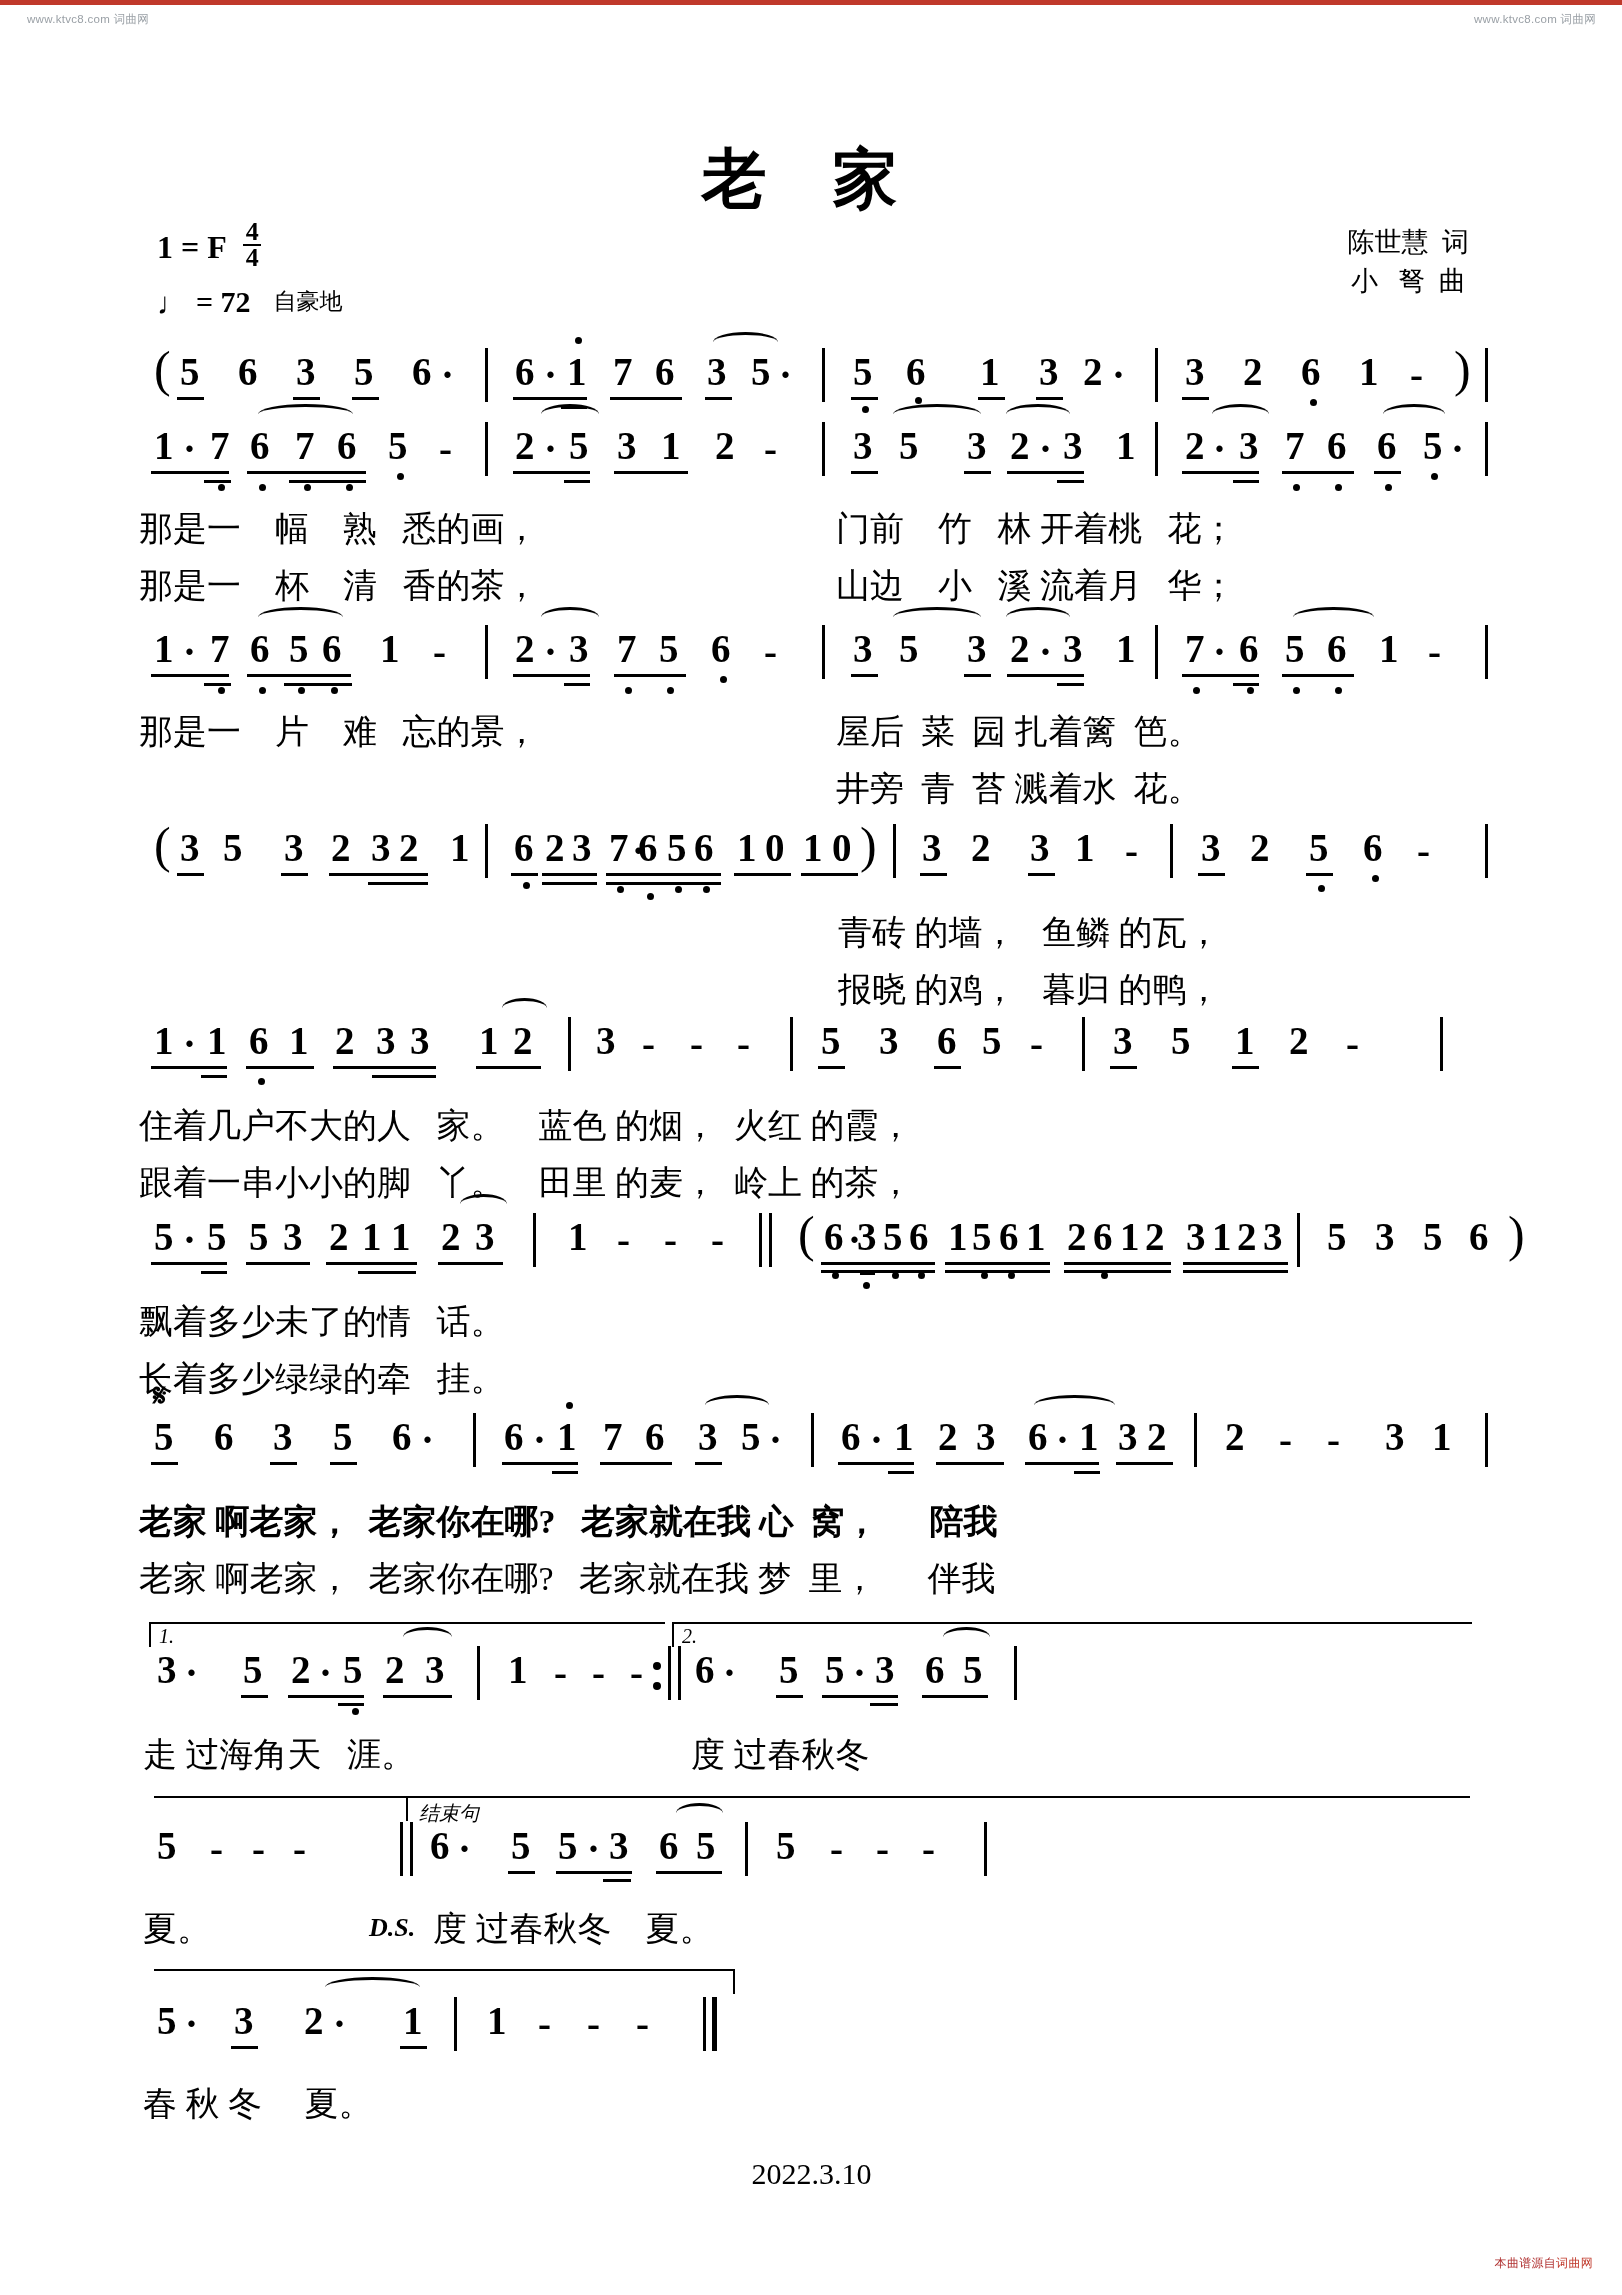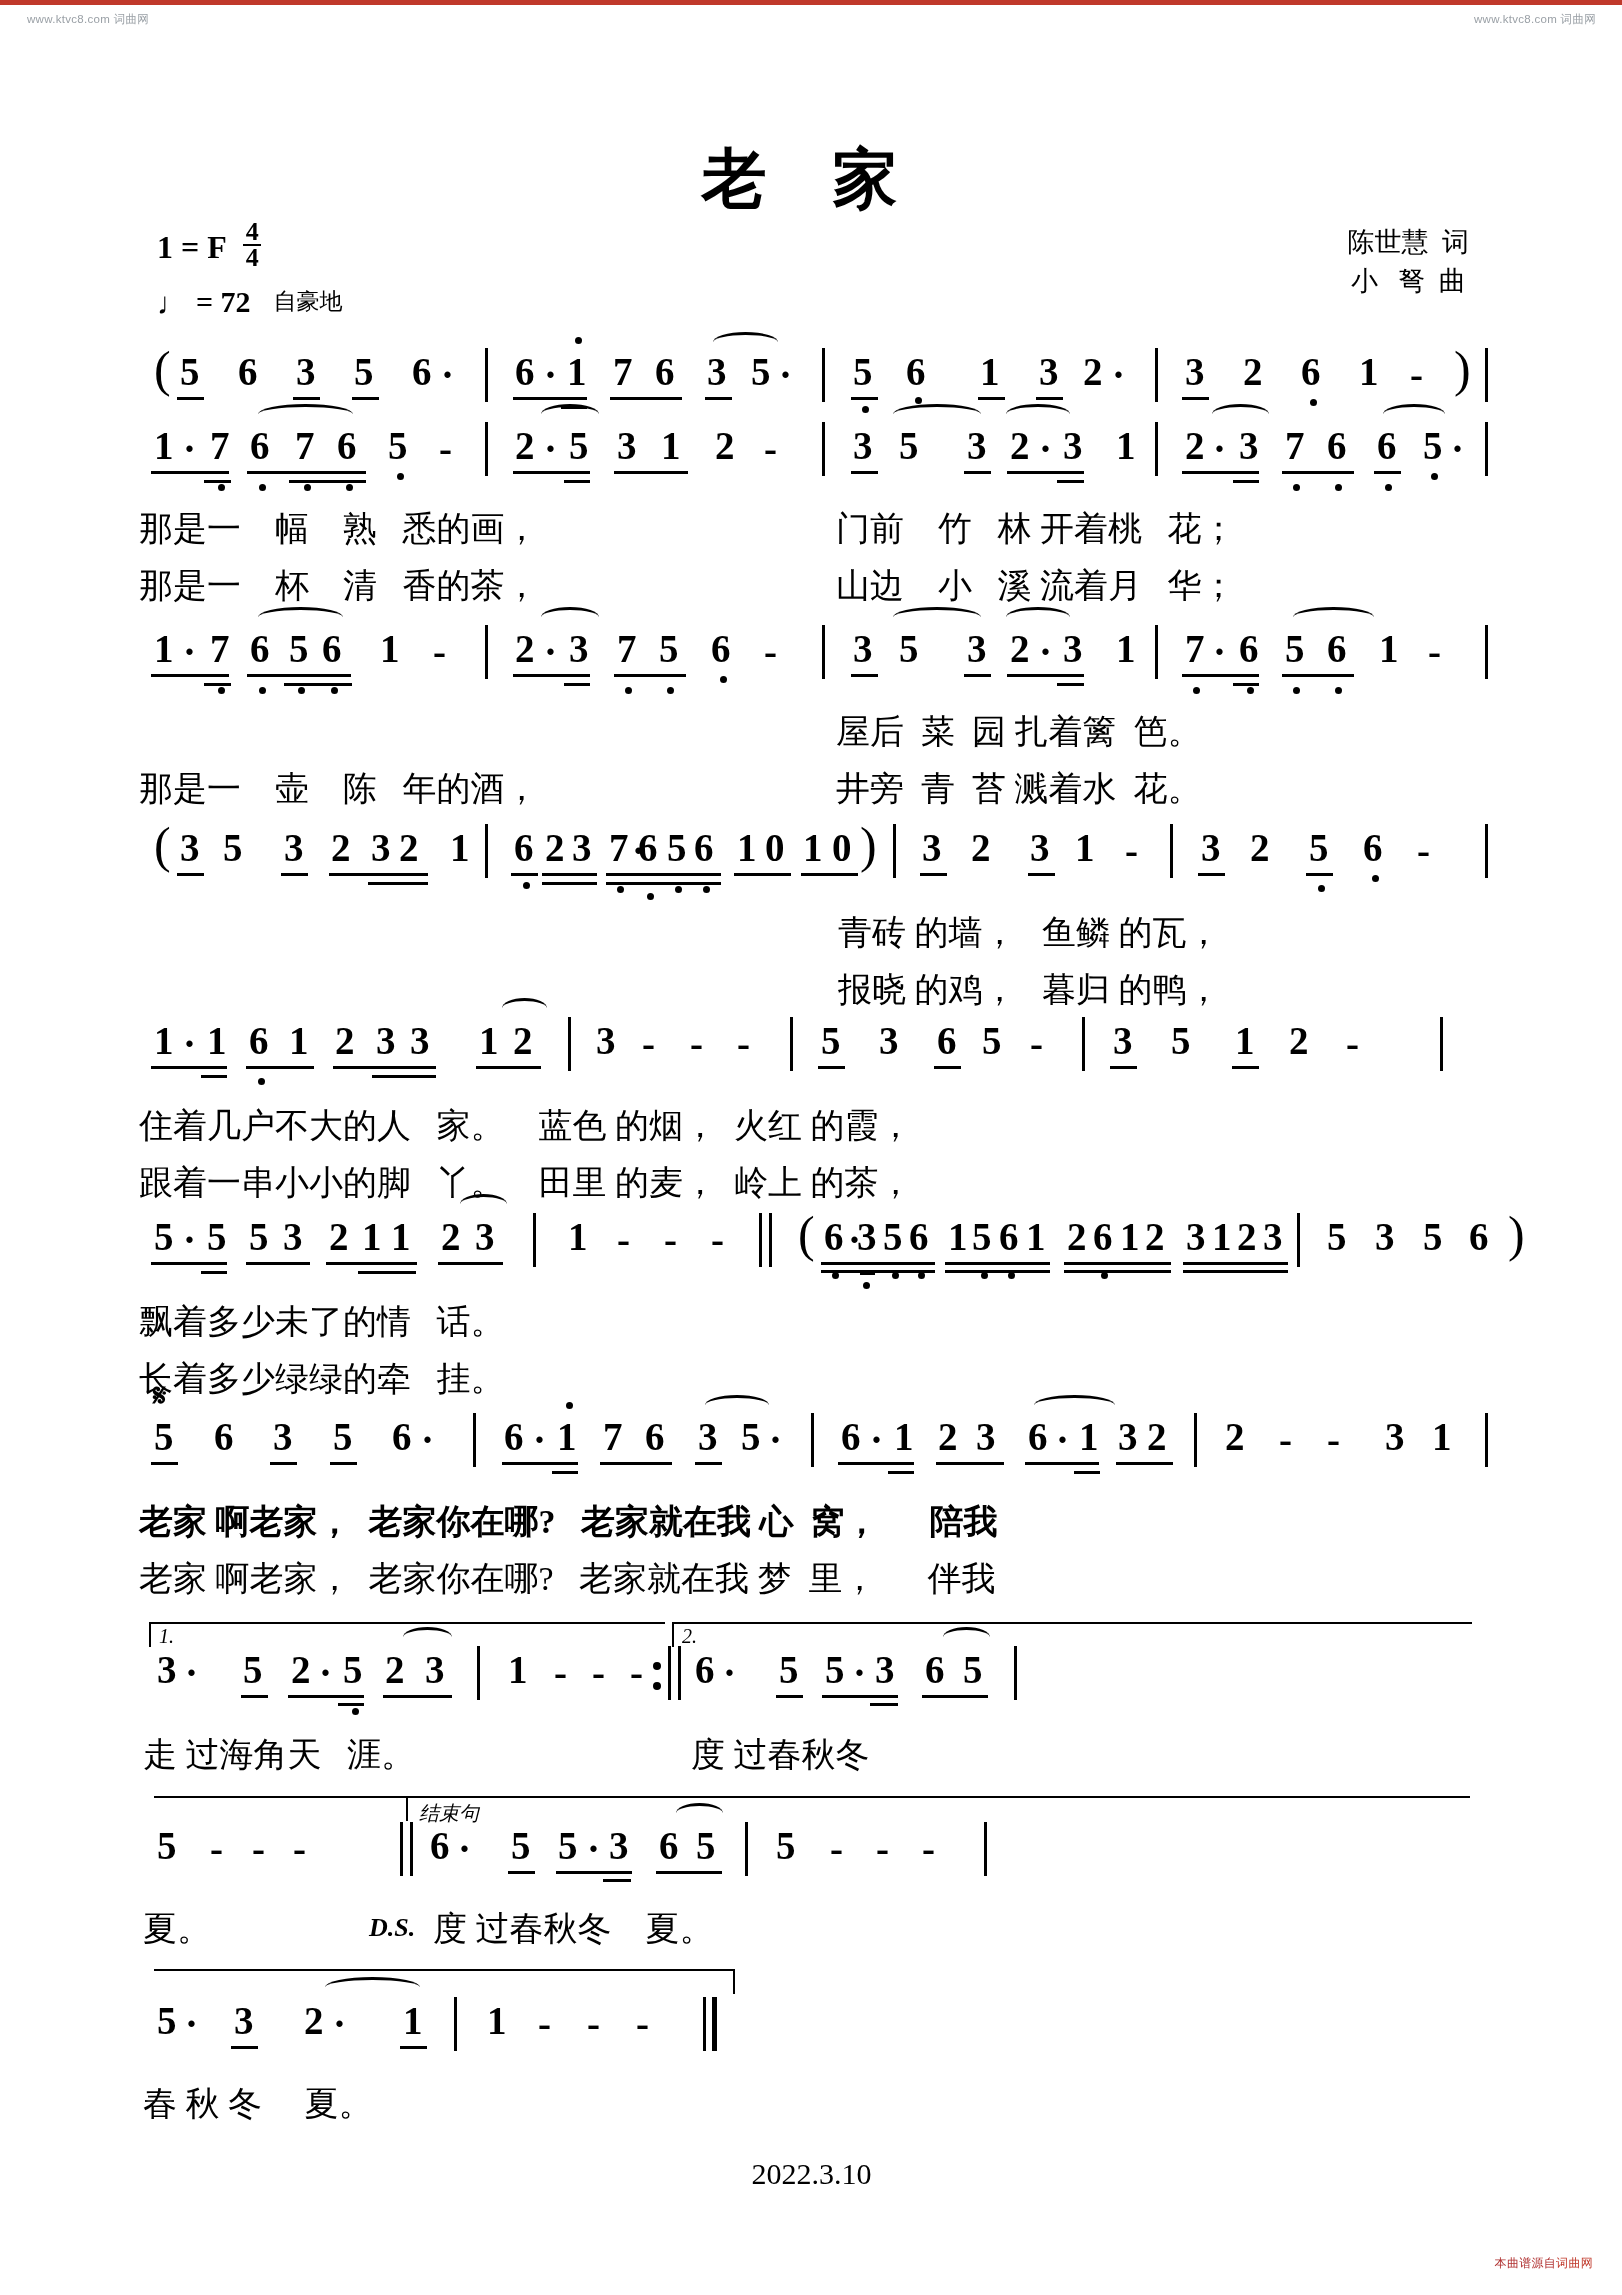--- a/index.html
+++ b/index.html
@@ -320,24 +320,24 @@
     <span class="n" style="left:1327px;">6</span>
     <span class="od" style="left:1335px;top:58px;"></span>
     <span class="beam" style="left:1282px;top:45px;width:72px;"></span>
 
     <span class="n" style="left:1379px;">1</span>
     <span class="dash" style="left:1428px;">-</span>
     <span class="bar" style="left:1485px;"></span>
   </div>
 
   <div class="lyr" style="margin-top:12px;">
+    <span class="ly" style="left:139px;">那是一    片    难   忘的景，</span>
     <span class="ly" style="left:836px;">屋后  菜  园 扎着篱  笆。</span>
   </div>
   <div class="lyr" style="margin-top:4px;">
-    <span class="ly" style="left:139px;">那是一    壶    陈   年的酒，</span>
     <span class="ly" style="left:836px;">井旁  青  苔 溅着水  花。</span>
   </div>
 </div>
 
 <div class="sys" style="top:828px;">
   <div class="notes">
     <span class="n par" style="left:154px;">(</span>
     <span class="n" style="left:180px;">3</span>
       <span class="beam" style="left:177px;top:45px;width:27px;"></span>
     <span class="n" style="left:223px;">5</span>

